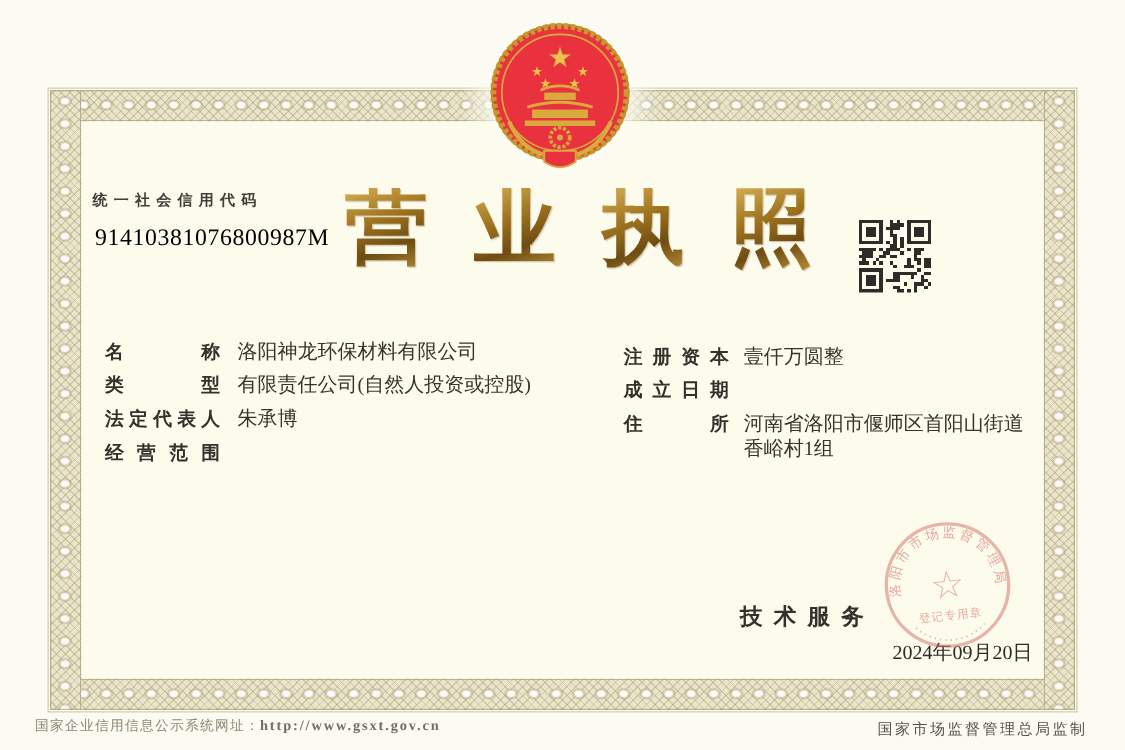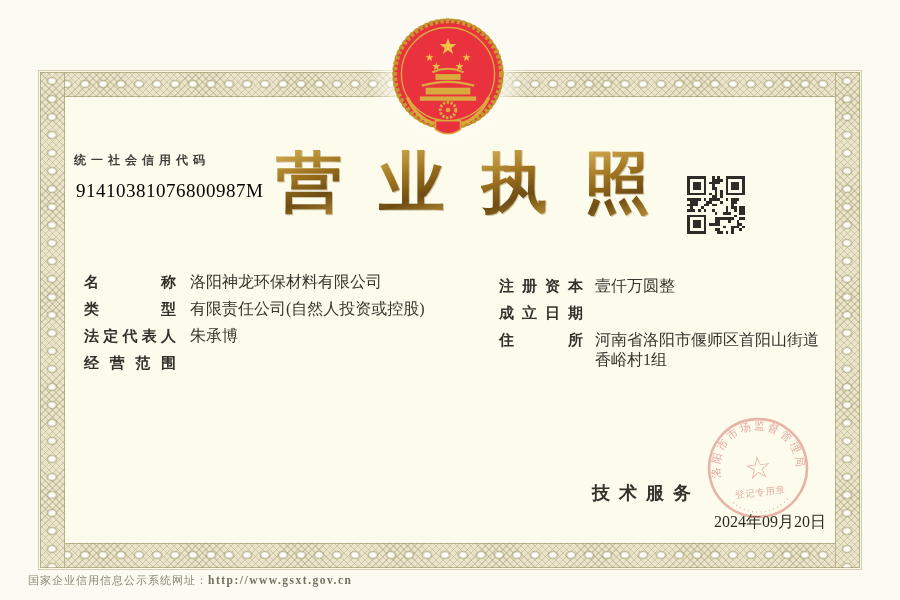--- a/index.html
+++ b/index.html
@@ -288,14 +288,15 @@
       <textPath href="#sealArc" startOffset="50%" text-anchor="middle">洛阳市市场监督管理局</textPath>
     </text>
     <text x="53" y="63" font-size="30" text-anchor="middle" fill="rgba(201,90,85,.5)" font-family="DejaVu Sans, sans-serif">☆</text>
     <text x="53" y="80" font-size="9" text-anchor="middle" letter-spacing="1" fill="rgba(198,86,80,.58)">登记专用章</text>
     <path d="M 25 84 A 38 38 0 0 0 81 84" fill="none" stroke="rgba(201,90,85,.5)" stroke-width="1.4" stroke-dasharray="1 3.2"></path>
   </svg>
 
   <div class="footer-left">
     <span>国家企业信用信息公示系统网址：</span><span class="url">http://www.gsxt.gov.cn</span>
   </div>
+  <div class="footer-right">国家市场监督管理总局监制</div>
 
 </div>
 
 </body></html>

